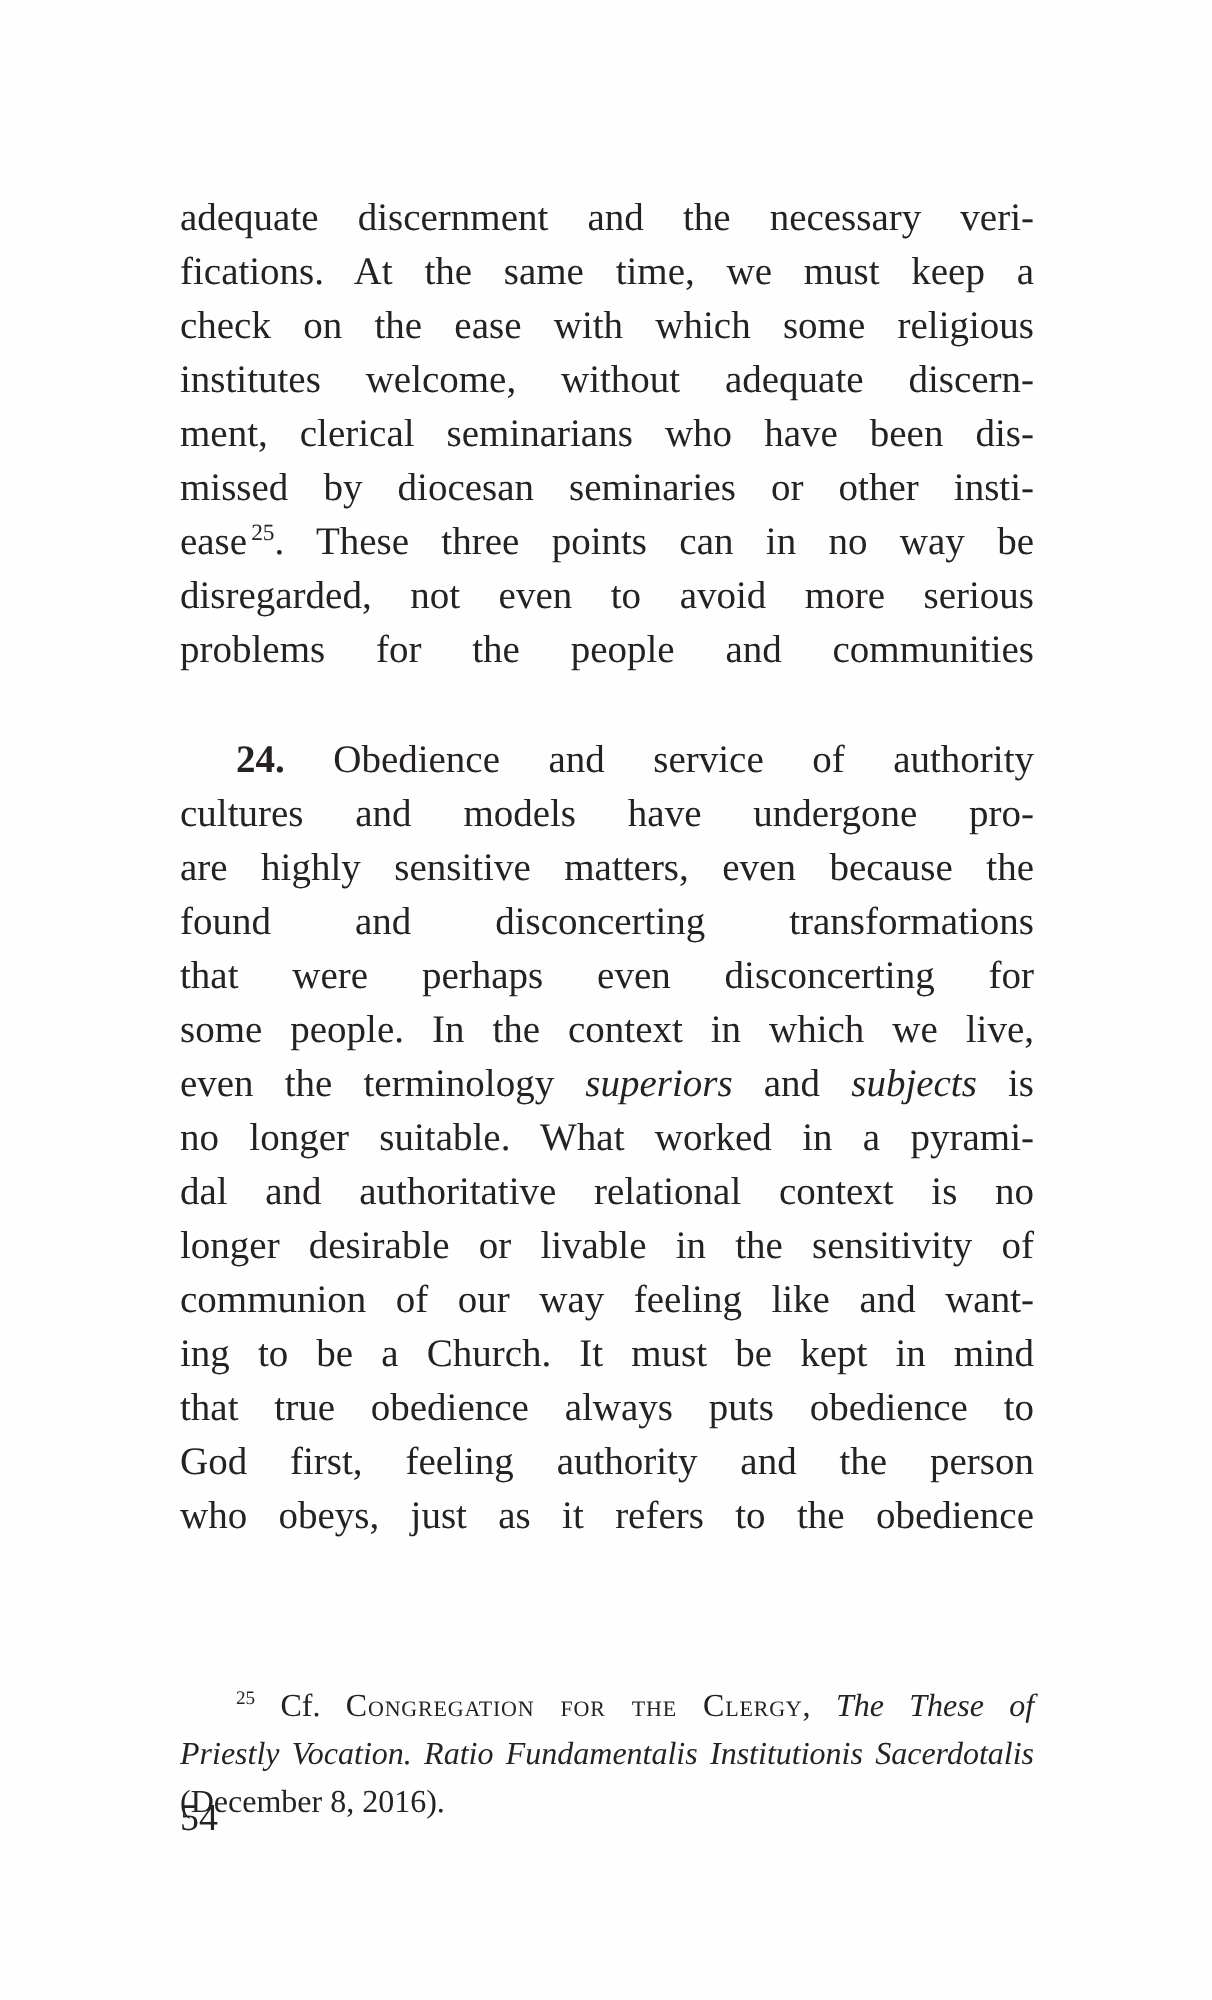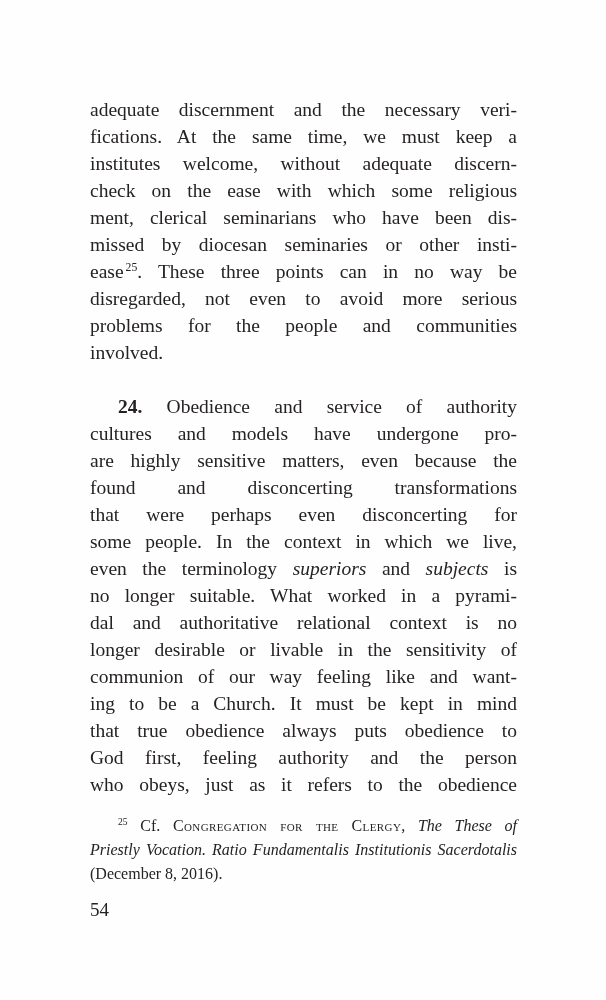--- a/index.html
+++ b/index.html
@@ -33,21 +33,21 @@
     line-height: 27px;
     text-align: justify;
     text-align-last: justify;
     white-space: normal;
     font-family: Liberation Serif, serif;
   }
   .tline.flush {
     text-align: left;
     text-align-last: left;
   }
-  .tline.ind { text-indent: 28px; }
+  .tline.ind { text-indent: 28px; margin-top: 28px; }
   .footnote {
     position: absolute;
     left: 90px;
     top: 814px;
     width: 427px;
     font-size: 16px;
   }
   .footnote .tline { line-height: 24px; }
   .footnote .tline.ind { text-indent: 26px; }
   .seg-b { font-weight: bold; }
@@ -68,28 +68,27 @@
   }
 </style>
 </head>
 <body>
 
 <div class="page">
   <div class="body-text" id="body-text">
       <div class="paragraph">
         <div class="tline"><span>adequate discernment and the necessary veri-</span></div>
         <div class="tline"><span>fications. At the same time, we must keep a</span></div>
+        <div class="tline"><span>check on the ease with which some religious</span></div>
         <div class="tline"><span>institutes welcome, without adequate discern-</span></div>
-        <div class="tline"><span>check on the ease with which some religious</span></div>
         <div class="tline"><span>ment, clerical seminarians who have been dis-</span></div>
         <div class="tline"><span>missed by diocesan seminaries or other insti-</span></div>
         <div class="tline"><span>ease</span><span class="seg-sup">25</span><span>. These three points can in no way be</span></div>
         <div class="tline"><span>disregarded, not even to avoid more serious</span></div>
         <div class="tline"><span>problems for the people and communities</span></div>
-        <div class="tline flush"><span>involved.</span></div>
       </div>
       <div class="paragraph">
         <div class="tline ind"><span class="seg-b">24.</span><span> Obedience and service of authority</span></div>
         <div class="tline"><span>cultures and models have undergone pro-</span></div>
         <div class="tline"><span>are highly sensitive matters, even because the</span></div>
         <div class="tline"><span>found and disconcerting transformations</span></div>
         <div class="tline"><span>that were perhaps even disconcerting for</span></div>
         <div class="tline"><span>some people. In the context in which we live,</span></div>
         <div class="tline"><span>even the terminology </span><span class="seg-i">superiors</span><span> and </span><span class="seg-i">subjects</span><span> is</span></div>
         <div class="tline"><span>no longer suitable. What worked in a pyrami-</span></div>

